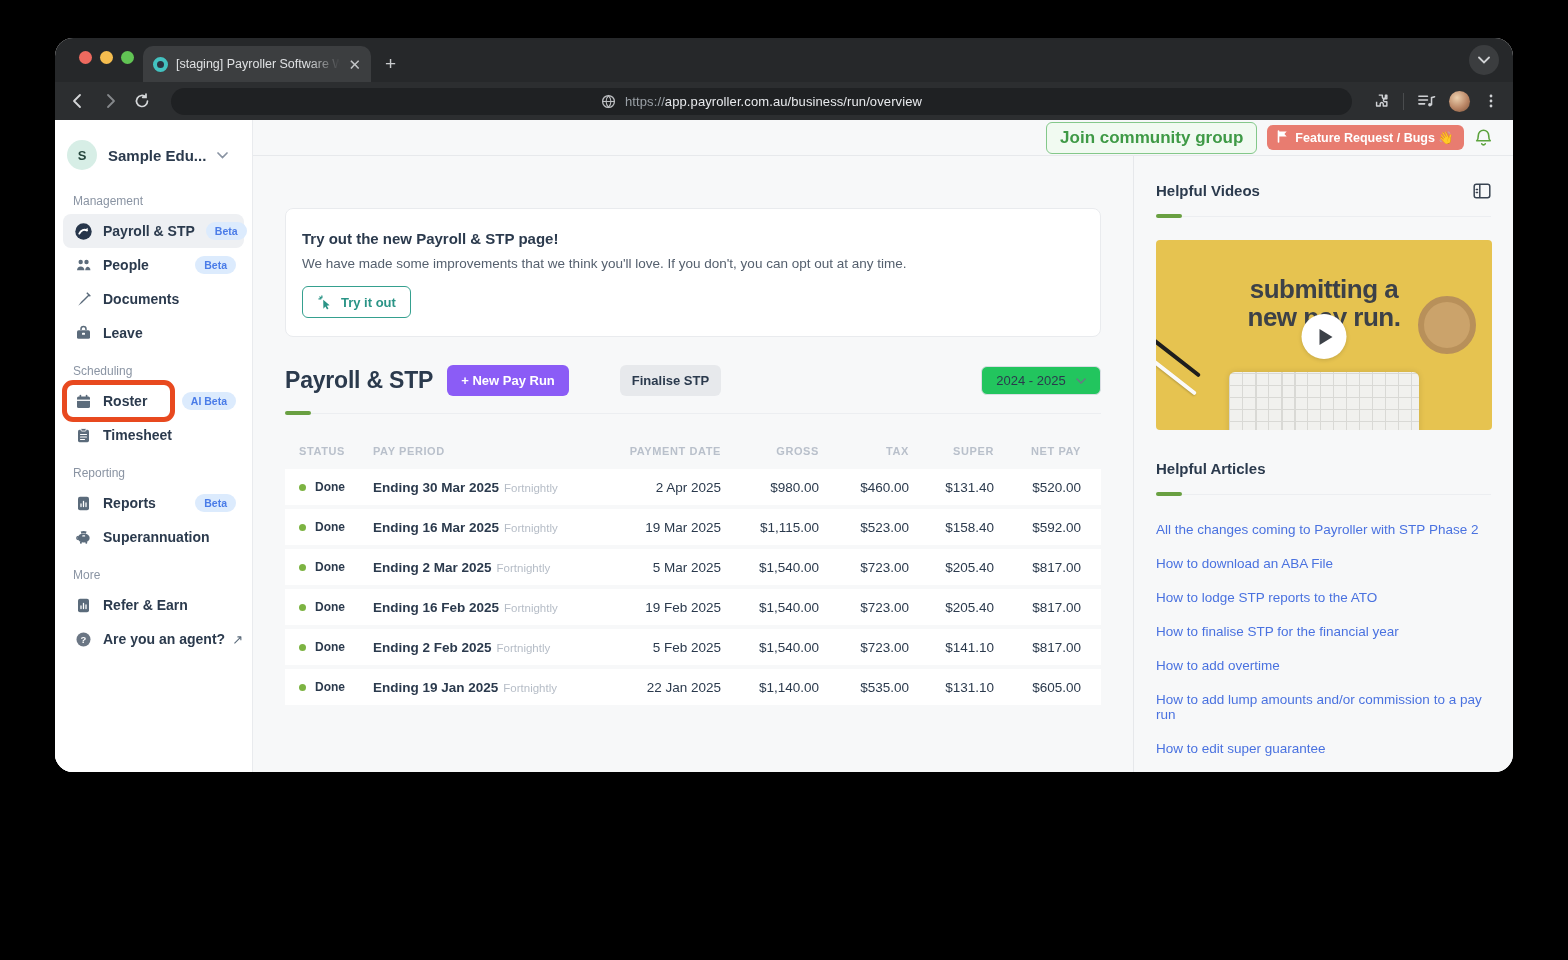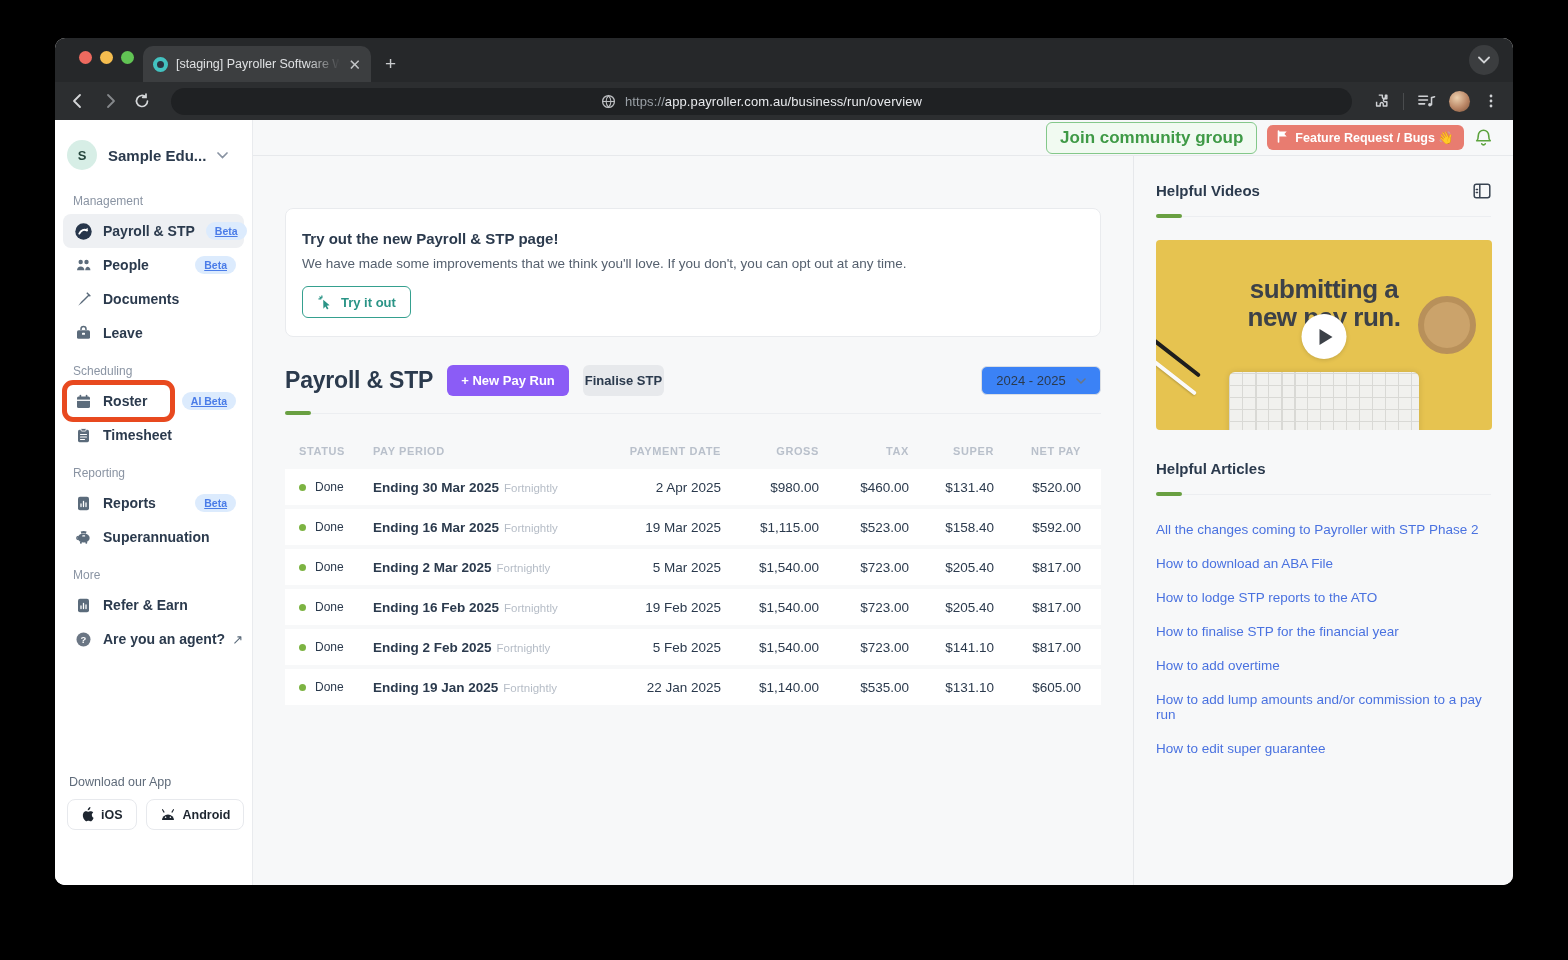--- a/index.html
+++ b/index.html
@@ -1,17 +1,17 @@
 <!DOCTYPE html>
 <html><head>
 <meta charset="utf-8">
 <style>
   * { margin:0; padding:0; box-sizing:border-box; }
   html,body { width:1568px; height:960px; background:#000; font-family:"Liberation Sans", sans-serif; -webkit-font-smoothing:antialiased; }
-  .window { position:absolute; left:55px; top:38px; width:1458px; height:847px; border-radius:10px; overflow:hidden; background:#fff; }
+  .window { position:absolute; left:55px; top:38px; width:1458px; height:734px; border-radius:18px; overflow:hidden; background:#fff; }
 
   
   .titlebar { height:44px; background:#26282a; position:relative; display:flex; align-items:flex-end; }
   .lights { position:absolute; left:24px; top:13px; display:flex; gap:8px; }
   .light { width:13px; height:13px; border-radius:50%; }
   .tab { position:absolute; left:88px; bottom:0; width:228px; height:36px; background:#3c3e40; border-radius:10px 10px 0 0; display:flex; align-items:center; padding:0 10px; gap:8px; }
   .favicon { width:15px; height:15px; border-radius:50%; border:4px solid #43c2c0; background:#2a3340; flex:none; }
   .tab-title { color:#dfe1e3; font-size:12.5px; white-space:nowrap; overflow:hidden; flex:1;
     -webkit-mask-image:linear-gradient(90deg,#000 80%,transparent); mask-image:linear-gradient(90deg,#000 80%,transparent); }
   .tab-close { color:#c3c5c7; font-size:15px; line-height:1; cursor:default; }
@@ -37,58 +37,58 @@
 
   
   .acct { display:flex; align-items:center; gap:11px; padding:0 4px 0 4px; margin-bottom:24px; }
   .acct-avatar { width:30px; height:30px; border-radius:50%; background:#d7eee6; color:#24453c; font-size:13px; font-weight:700; display:flex; align-items:center; justify-content:center; }
   .acct-name { font-size:15px; font-weight:700; color:#2b3a4d; }
   .sec-label { font-size:12px; color:#8a94a3; margin:14px 0 6px 10px; }
   .nav-item { height:34px; border-radius:8px; display:flex; align-items:center; padding:0 8px 0 12px; gap:11px; position:relative; }
   .nav-item.active { background:#eef0f3; }
   .nav-item .ic { width:17px; height:17px; flex:none; display:flex; }
   .nav-label { font-size:14px; font-weight:600; color:#2b3a4d; flex:1; white-space:nowrap; }
-  .badge { background:#dcebfd; color:#4a7ce8; font-size:10.5px; font-weight:700; padding:3px 9px; border-radius:10px; flex:none;text-decoration:underline; }
+  .badge { background:#dcebfd; color:#4a7ce8; font-size:10.5px; font-weight:700; padding:3px 9px; border-radius:10px; flex:none; }
   .ext-arrow { color:#5b6b7b; font-size:13px; margin-left:-4px; }
   .annot-box { position:absolute; left:-1px; top:-4px; width:113px; height:42px; border:5px solid #e8491f; border-radius:11px; background:#fff; z-index:0; }
   .nav-item > .z { position:relative; z-index:1; }
   .dl-label { font-size:12.5px; color:#5f6b7a; margin:0 0 10px 4px; }
   .dl-row { display:flex; gap:9px; padding-left:2px; }
   .dl-btn { height:31px; background:#fff; border:1px solid #e7e9ed; border-radius:8px; display:flex; align-items:center; gap:7px; padding:0 13px; font-size:12.5px; font-weight:700; color:#1e2630; }
   .sidebar-bottom { position:absolute; bottom:55px; left:10px; right:10px; }
 
   
   .btn-join { border:1px solid #84c88a; background:#f1faf1; color:#3f9a46; font-size:17px; font-weight:600; border-radius:6px; padding:5px 13px; }
   .btn-feature { background:#e87c70; color:#fff; font-size:12.5px; font-weight:600; border-radius:6px; padding:5px 10px; display:flex; align-items:flex-start; gap:6px; }
 
   
   .banner { margin-top:52px; background:#fff; border:1px solid #e9ebee; border-radius:8px; padding:21px 16px 18px; }
   .banner-title { font-size:15px; font-weight:700; color:#2b3a4d; }
   .banner-body { font-size:13.5px; color:#55606e; margin-top:9px; }
   .btn-try { margin-top:15px; display:inline-flex; align-items:center; gap:8px; border:1px solid #35a08f; border-radius:6px; padding:7px 14px; color:#2a9486; font-size:13px; font-weight:600; background:#fff; }
   .head-row { display:flex; align-items:center; margin-top:28px; gap:14px; }
   .page-title { font-size:23px; font-weight:800; color:#2b3a4d; letter-spacing:-.2px; }
   .btn-newrun { background:#8b5cf6; color:#fff; font-size:13px; font-weight:600; border-radius:6px; padding:8px 14px; }
-  .btn-finalise { background:#e7e9ec; color:#2b3a4d; font-size:13px; font-weight:600; border-radius:6px; padding:8px 2px; }
+  .btn-finalise { background:#e7e9ec; color:#2b3a4d; font-size:13px; font-weight:600; border-radius:6px; padding:8px 12px;margin-left:37px; }
   .spacer { flex:1; }
-  .year-select { background:#3b82f6; border:1px solid #dadee4; border-radius:6px; height:29px; width:120px; display:flex; align-items:center; justify-content:center; gap:10px; font-size:13px; color:#2b3a4d; }
+  .year-select { background:#22c55e; border:1px solid #dadee4; border-radius:6px; height:29px; width:120px; display:flex; align-items:center; justify-content:center; gap:10px; font-size:13px; color:#2b3a4d; }
   .rule { position:relative; height:5px; margin-top:14px; }
   .rule .line { position:absolute; left:0; right:0; bottom:1px; height:1px; background:#eceef1; }
   .rule .accent { position:absolute; left:0; bottom:0; width:26px; height:4px; border-radius:2px; background:#69a042; }
   .tbl { margin-top:26px; }
   .trow { display:grid; grid-template-columns:88px 218px 1fr 98px 90px 85px 107px; align-items:center; }
   .thead { height:20px; margin-bottom:8px; }
   .th { font-size:11px; font-weight:700; letter-spacing:.6px; color:#b9c0cb; }
   .th.r, .td.r { text-align:right; }
   .td.last, .th.last { padding-right:20px; }
   .th.first { padding-left:14px; }
   .drow { background:#fff; height:36px; margin-bottom:4px; }
   .status-cell { display:flex; align-items:center; gap:9px; padding-left:14px; }
   .dot { width:7px; height:7px; border-radius:50%; background:#7cb342; }
-  .status-txt { font-size:12px; color:#2b3a4d; font-weight:400; }
+  .status-txt { font-size:12px; color:#2b3a4d; font-weight:700; }
   .period b { font-size:13.5px; color:#2b3a4d; font-weight:600; }
   .freq { font-size:11.5px; color:#b6bdc7; margin-left:5px; }
   .td { font-size:13.5px; color:#2b3a4d; }
 
   
   .aside-head { display:flex; align-items:center; justify-content:space-between; margin-top:26px; }
   .aside-title { font-size:15px; font-weight:700; color:#2b3a4d; }
   .thumb { margin-top:22px; width:336px; height:190px; border-radius:4px; background:#e6c350; position:relative; overflow:hidden; }
   .thumb-caption { position:absolute; top:35px; left:0; right:0; text-align:center; font-size:26px; line-height:1.08; font-weight:800; color:#3c4148; letter-spacing:-.5px; }
   .play { position:absolute; left:50%; top:74px; transform:translateX(-50%); width:45px; height:45px; border-radius:50%; background:#fff; display:flex; align-items:center; justify-content:center; box-shadow:0 1px 4px rgba(0,0,0,.15); }

